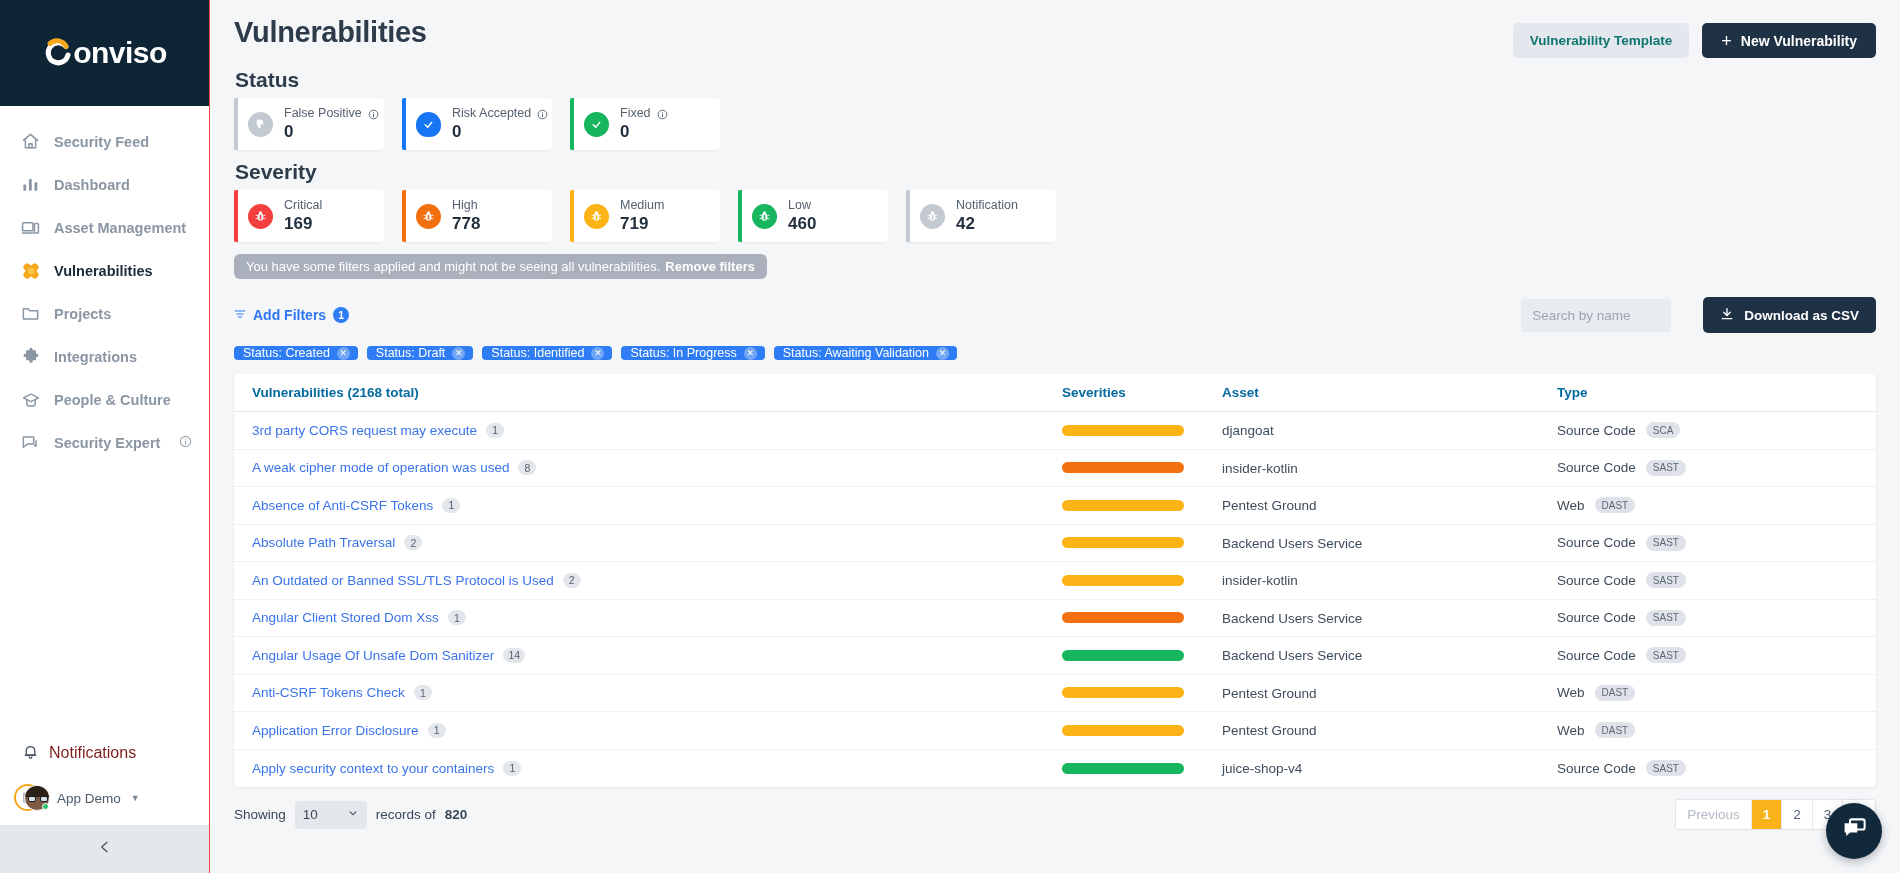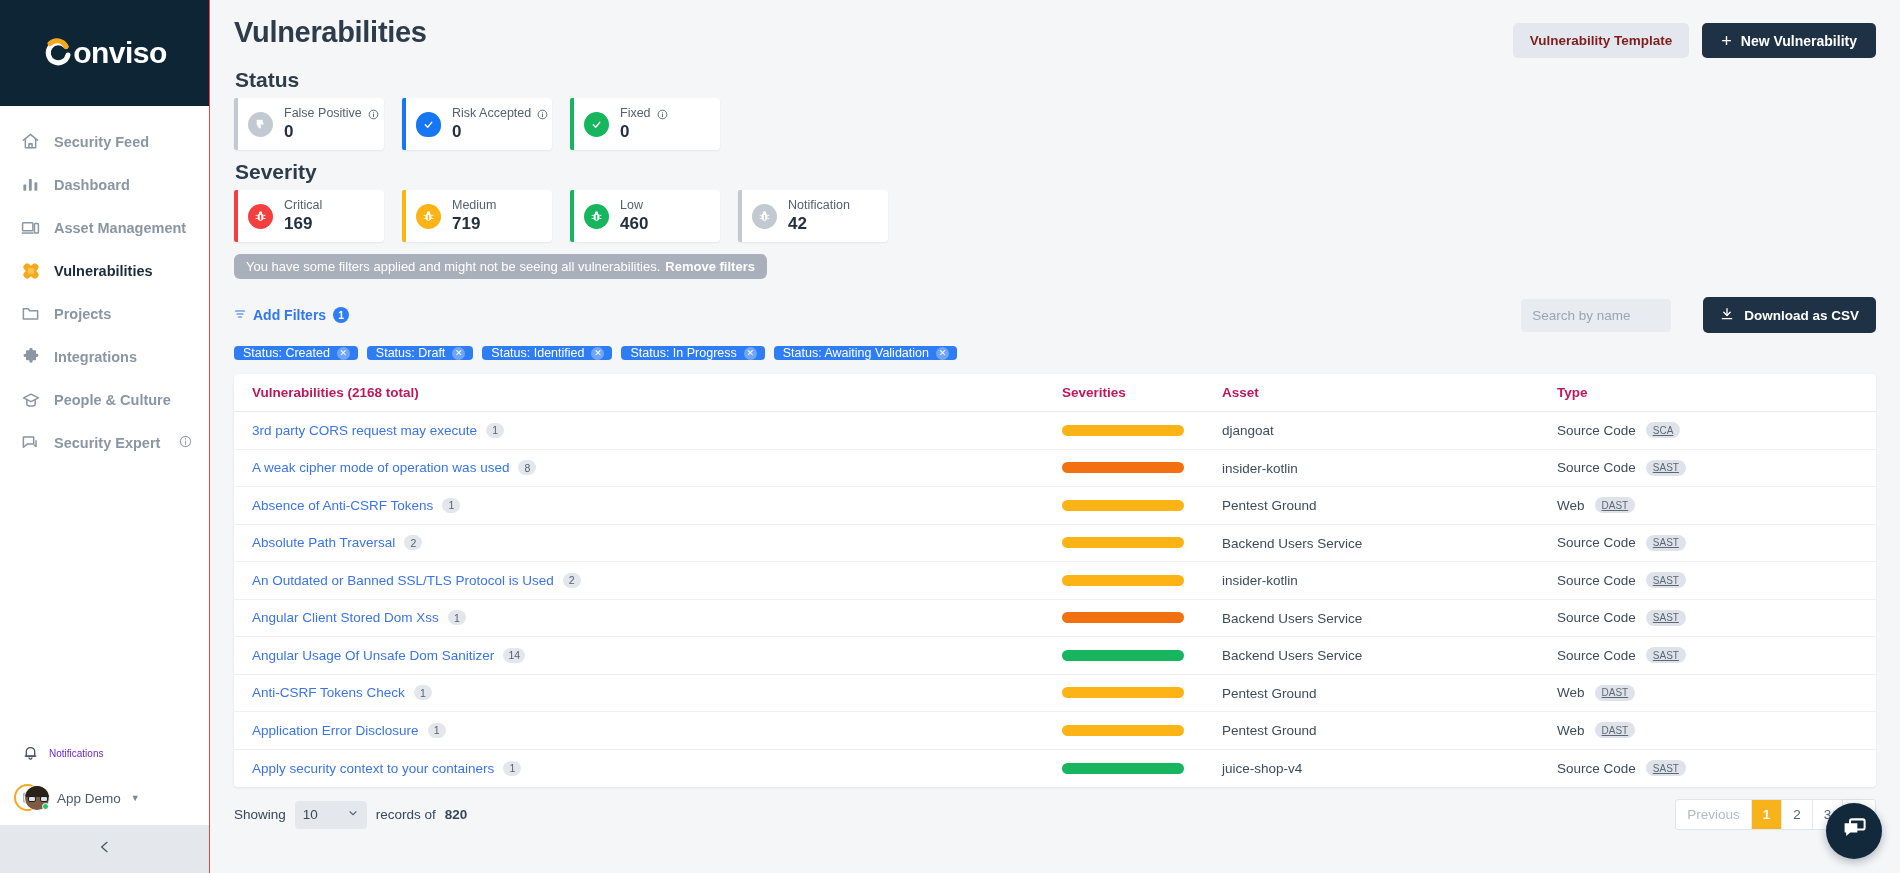--- a/index.html
+++ b/index.html
@@ -38,21 +38,21 @@
   .nav-item .ico { width: 21px; height: 21px; display: flex; align-items: center; justify-content: center; flex: 0 0 21px; }
   .nav-item.active { color: #1b2b3a; }
   .nav-item.active .ico svg { stroke: #f5a81c; }
   .nav-chevron { margin-left: 6px; font-size: 11px; color: #9aa5b1; }
   .nav-info { margin-left: 6px; }
 
   .sidebar-spacer { flex: 1 1 auto; }
   .notifications {
     display: flex; align-items: center; gap: 10px;
     padding-left: 22px; height: 36px;
-    color: #6d28d9; font-size: 10px; cursor: pointer;
+    color: #7f1d1d; font-size: 16px; cursor: pointer;
   }
   .userrow {
     display: flex; align-items: center; gap: 9px;
     padding-left: 14px; height: 54px; cursor: pointer;
   }
   .avatar-wrap { position: relative; width: 34px; height: 30px; flex: 0 0 34px; }
   .avatar-ring {
     position: absolute; left: 0; top: 1px;
     width: 27px; height: 27px; border-radius: 50%;
     border: 2px solid #f5a81c; background: #fff;
@@ -76,21 +76,21 @@
     cursor: pointer; color: #4a5866; font-size: 19px;
   }
 
   
   .main { flex: 1 1 auto; height: 873px; position: relative; overflow: hidden; padding: 0 24px; }
 
   .topbar { display: flex; align-items: flex-start; justify-content: space-between; padding-top: 16px; }
   .page-title { font-size: 29px; font-weight: bold; color: #2d3b4b; letter-spacing: -0.3px; }
   .topbtns { display: flex; gap: 13px; align-items: center; padding-top: 7px; }
   .btn-template {
-    background: #e4e8ee; color: #7f1d1d; border: none;
+    background: #e4e8ee; color: #0f766e; border: none;
     font-size: 13.5px; font-weight: bold; padding: 0 17px; height: 35px;
     border-radius: 5px; cursor: pointer; font-family: inherit;
   }
   .btn-new {
     background: #1f3145; color: #fff; border: none;
     font-size: 14px; font-weight: bold; padding: 0 19px; height: 35px;
     border-radius: 5px; cursor: pointer; display: flex; align-items: center; gap: 9px;
     font-family: inherit;
   }
   .plus { font-size: 18px; font-weight: 400; line-height: 1; }
@@ -160,38 +160,38 @@
   }
 
   
   .table-wrap {
     background: #fff; border-radius: 4px; margin-top: 14px;
     box-shadow: 0 1px 3px rgba(22,40,60,.08); overflow: hidden;
   }
   .trow { display: flex; align-items: center; height: 37.5px; border-bottom: 1px solid #eef1f4; padding: 0 18px; }
   .trow:last-child { border-bottom: none; }
   .thead { height: 38px; border-bottom: 1px solid #e6eaee; }
-  .thead .cell { font-size: 13.5px; font-weight: bold; color: #be185d; }
+  .thead .cell { font-size: 13.5px; font-weight: bold; color: #0369a1; }
   .c-name { flex: 0 0 810px; display: flex; align-items: center; gap: 9px; }
   .c-sev  { flex: 0 0 160px; }
   .c-asset{ flex: 0 0 335px; }
   .c-type { flex: 1 1 auto; display: flex; align-items: center; gap: 10px; }
   .vuln-link { color: #3a74e8; font-size: 13.5px; cursor: pointer; }
   .count-pill {
     background: #e3e7ec; color: #54616f; border-radius: 9px;
     min-width: 18px; height: 15px; padding: 0 5px; font-size: 10.5px;
     display: inline-flex; align-items: center; justify-content: center;
   }
   .sevbar { width: 122px; height: 11px; border-radius: 6px; }
   .asset-txt { font-size: 13.5px; color: #3e4c5a; }
   .type-txt { font-size: 13.5px; color: #3e4c5a; }
   .type-pill {
     background: #dfe3e9; color: #5b6775; border-radius: 9px;
     height: 16px; padding: 0 7px; font-size: 10px;
-    display: inline-flex; align-items: center; justify-content: center; text-decoration: underline;
+    display: inline-flex; align-items: center; justify-content: center;
   }
 
   
   .footer { display: flex; align-items: center; justify-content: space-between; margin-top: 12px; }
   .showing { display: flex; align-items: center; gap: 9px; font-size: 13.5px; color: #39475a; }
   .select-box {
     background: #e4e8ed; border: none; border-radius: 4px;
     height: 28px; width: 72px; padding: 0 8px;
     display: flex; align-items: center; justify-content: space-between;
     font-size: 13.5px; color: #3b4858; cursor: pointer; font-family: inherit;
@@ -476,20 +476,40 @@
             </svg>
         </span>
         <span class="card-texts">
           <span class="card-label">
               <span>Critical</span>
             </span>
           <span class="card-value">169</span>
         </span>
       </div>
 
+      <div class="card sev-card">
+        <span class="accent" style="background:#f2700f"></span>
+        <span class="badge-circle" style="background:#f2700f">
+          <svg width="13" height="13" viewBox="0 0 24 24" fill="#fff">
+              <ellipse cx="12" cy="13" rx="5.5" ry="7"></ellipse>
+              <circle cx="12" cy="5.5" r="3"></circle>
+              <rect x="10.6" y="9" width="2.8" height="9" fill="#f2700f"></rect>
+              <rect x="3" y="9" width="4" height="1.6"></rect>
+              <rect x="17" y="9" width="4" height="1.6"></rect>
+              <rect x="3" y="15" width="4" height="1.6"></rect>
+              <rect x="17" y="15" width="4" height="1.6"></rect>
+            </svg>
+        </span>
+        <span class="card-texts">
+          <span class="card-label">
+              <span>High</span>
+            </span>
+          <span class="card-value">778</span>
+        </span>
+      </div>
 
       <div class="card sev-card">
         <span class="accent" style="background:#fcb316"></span>
         <span class="badge-circle" style="background:#fcb316">
           <svg width="13" height="13" viewBox="0 0 24 24" fill="#fff">
               <ellipse cx="12" cy="13" rx="5.5" ry="7"></ellipse>
               <circle cx="12" cy="5.5" r="3"></circle>
               <rect x="10.6" y="9" width="2.8" height="9" fill="#fcb316"></rect>
               <rect x="3" y="9" width="4" height="1.6"></rect>
               <rect x="17" y="9" width="4" height="1.6"></rect>

